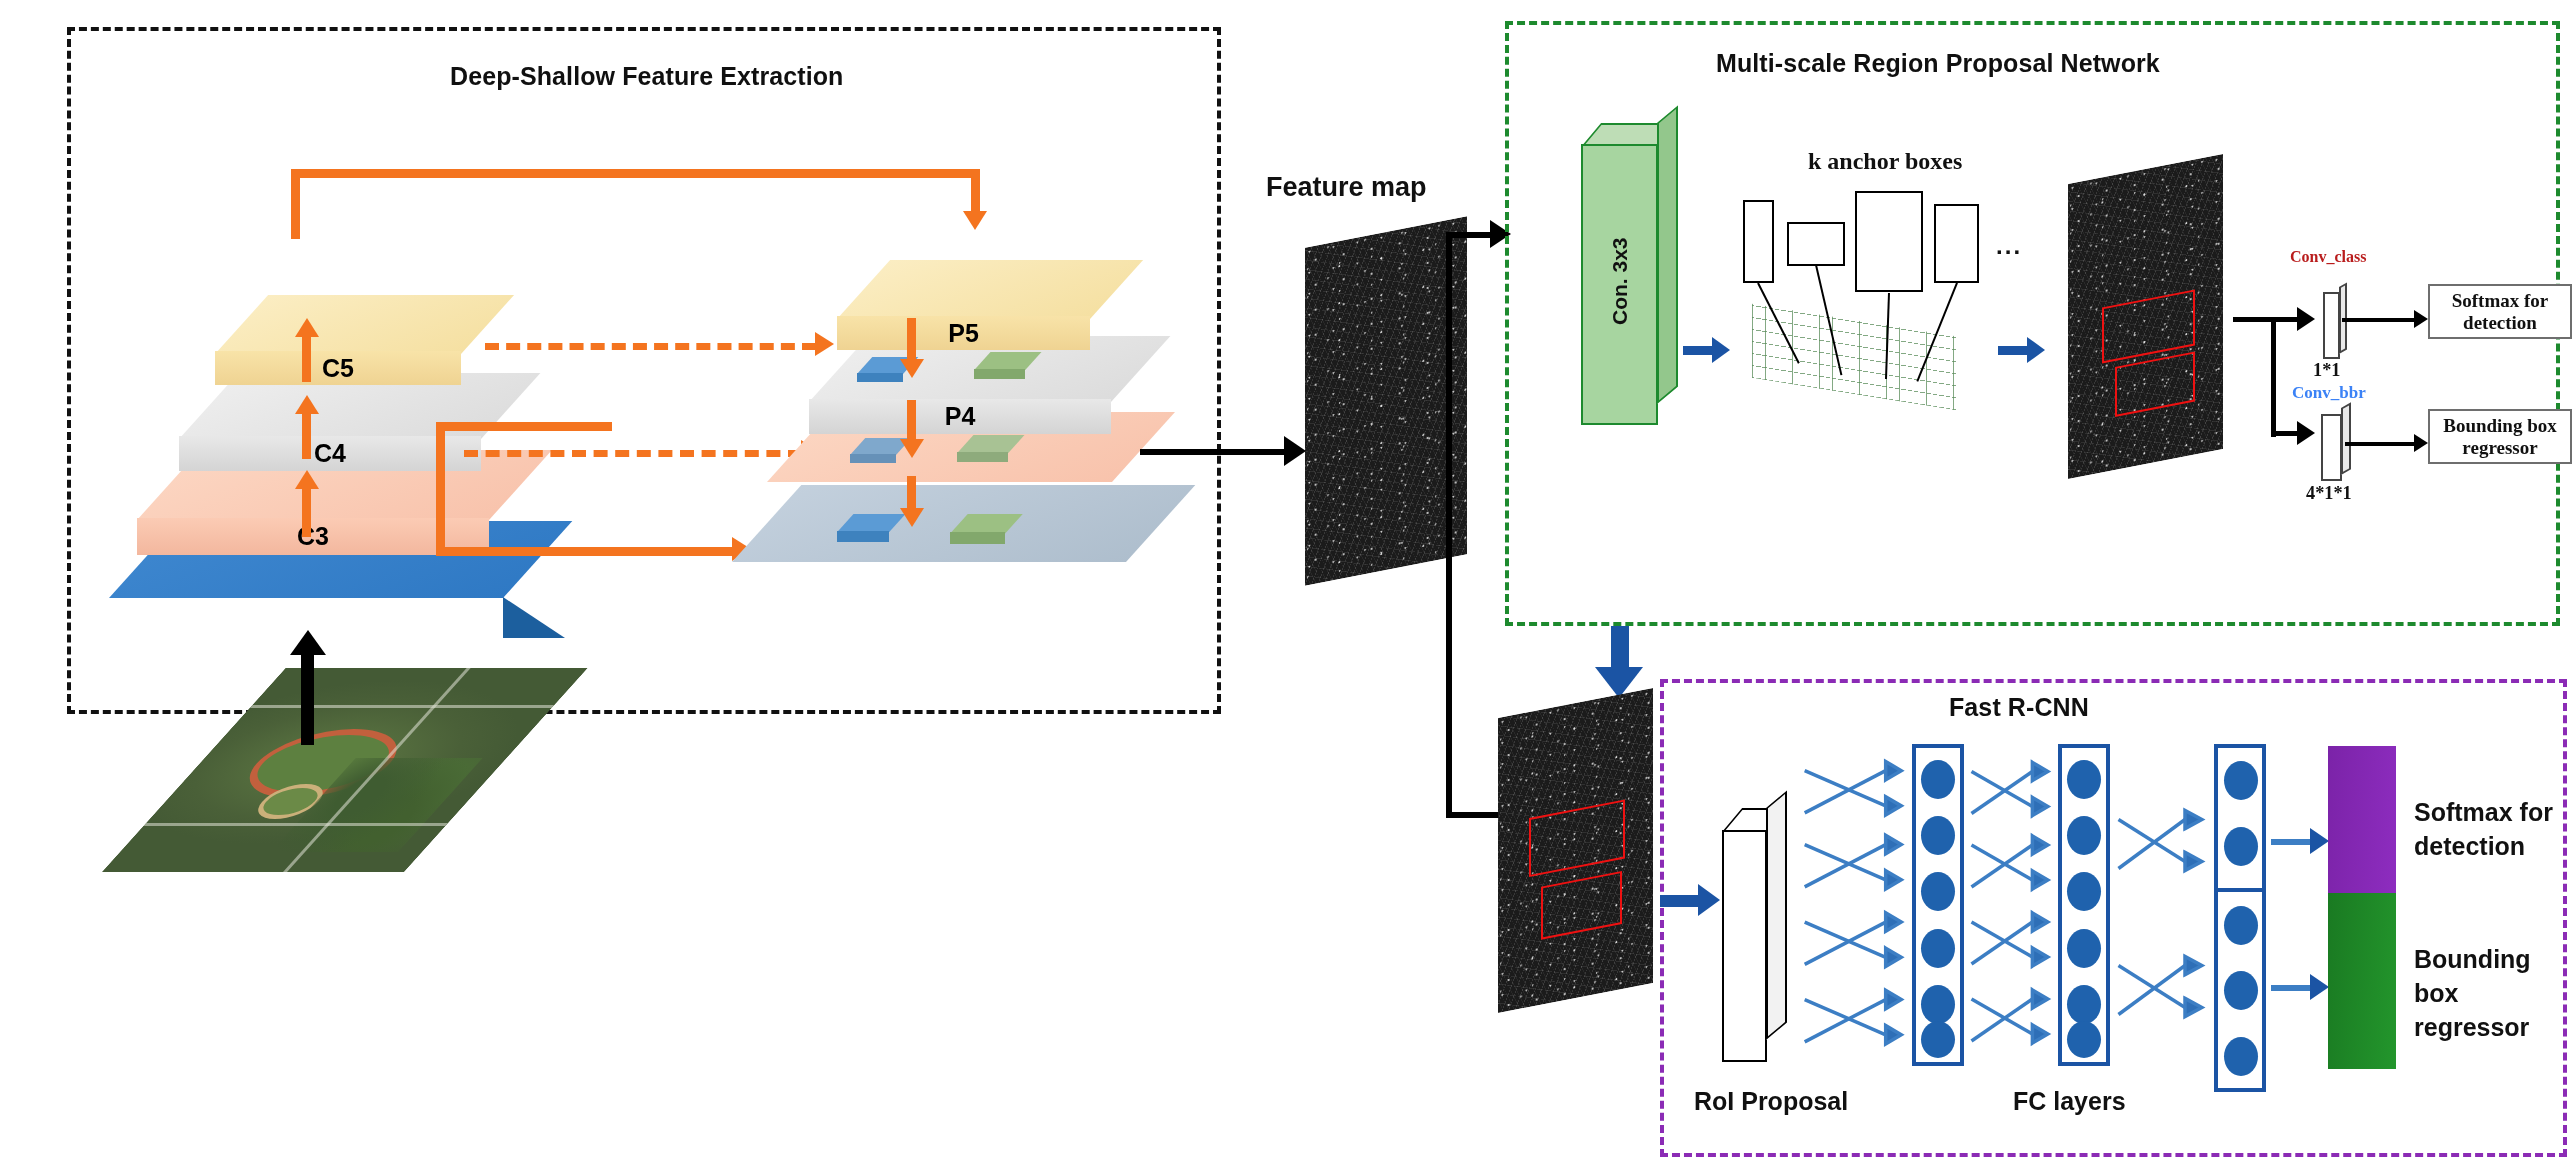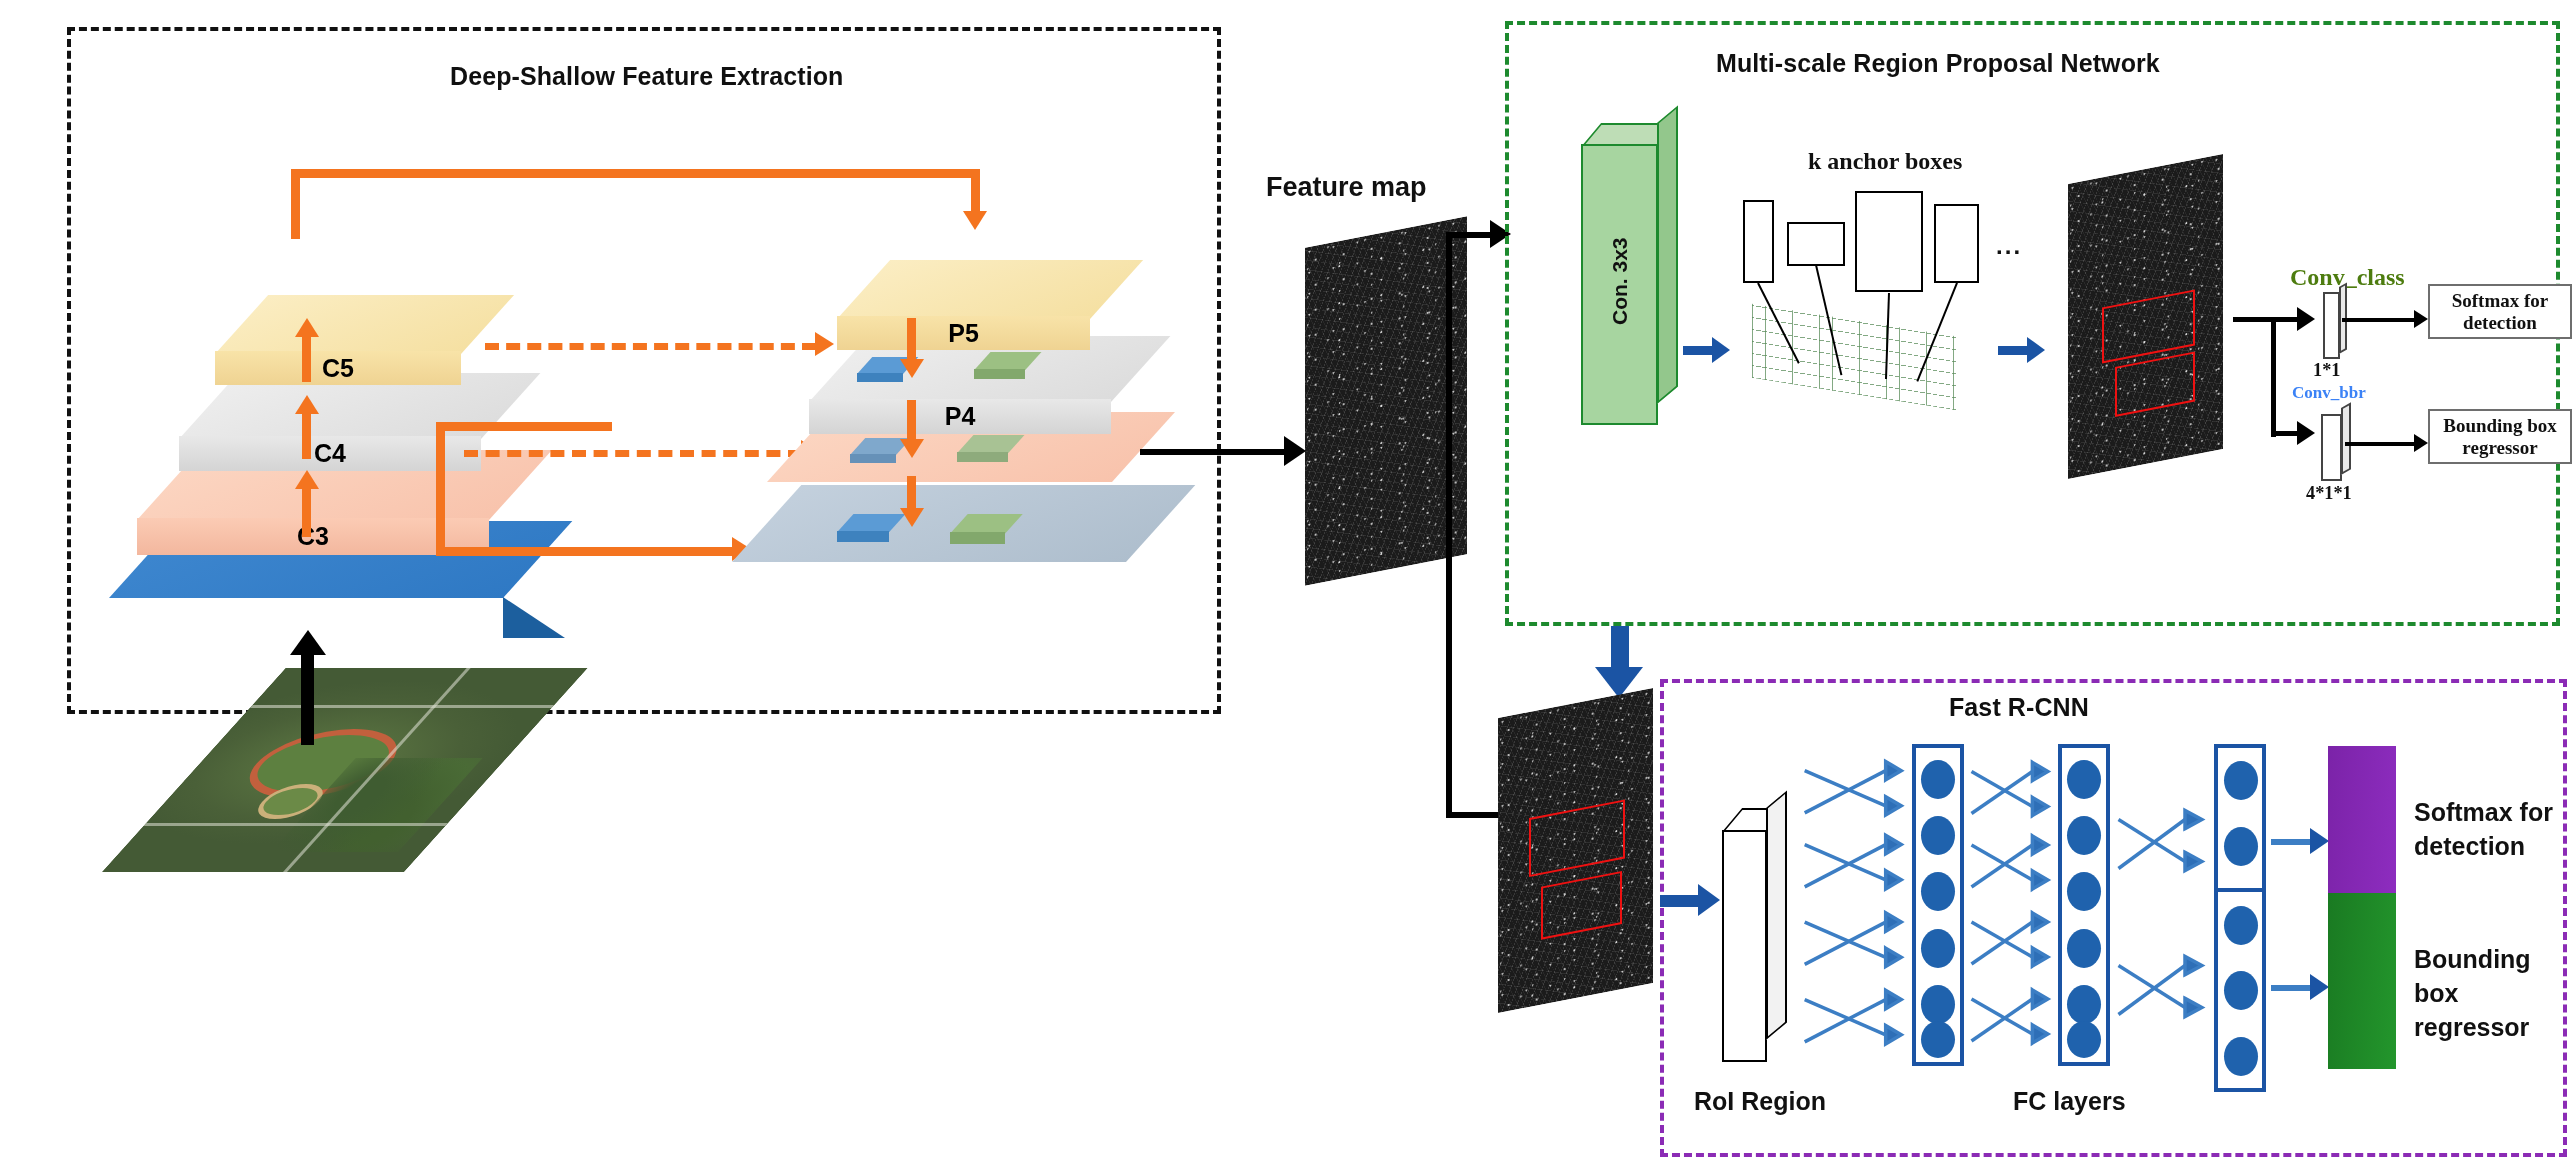--- a/index.html
+++ b/index.html
@@ -268,21 +268,21 @@
   <div class="redbox" style="left:30%;top:65%;width:52%;height:17%;"></div>
 </div>
 
 <div class="bline abs" style="left:2233px;top:317px;width:42px;height:4.9px;"></div>
 <div class="bline abs" style="left:2271px;top:317px;width:4.9px;height:120px;"></div>
 <div class="bline abs" style="left:2271px;top:317px;width:31px;height:4.9px;"></div>
 <div class="abs" style="left:2297px;top:307px;width:0;height:0;border-top:12px solid transparent;border-bottom:12px solid transparent;border-left:18.3px solid #000;"></div>
 <div class="bline abs" style="left:2271px;top:431px;width:31px;height:4.9px;"></div>
 <div class="abs" style="left:2297px;top:421px;width:0;height:0;border-top:12px solid transparent;border-bottom:12px solid transparent;border-left:18.3px solid #000;"></div>
 
-<div class="abs" style="left:2290px;top:264px;font-family:'Liberation Serif',serif;font-weight:700;font-size:24px;color:#4d7c0f;">Conv_class</div>
+<div class="abs" style="left:2290px;top:248px;font-family:'Liberation Serif',serif;font-weight:700;font-size:16px;color:#b91c1c;">Conv_class</div>
 <div class="abs" style="left:2323px;top:292px;width:17px;height:67px;background:#fff;border:2.1px solid #444;box-sizing:border-box;"></div>
 <div class="abs" style="left:2339px;top:287px;width:8.4px;height:67px;background:#e9e9e9;border:2.1px solid #444;box-sizing:border-box;transform:skewY(-30deg);transform-origin:top left;"></div>
 <div class="abs" style="left:2313px;top:360px;font-family:'Liberation Serif',serif;font-weight:700;font-size:18.3px;color:#111;">1*1</div>
 
 <div class="bline abs" style="left:2342px;top:318px;width:77px;height:3.5px;"></div>
 <div class="abs" style="left:2414px;top:310px;width:0;height:0;border-top:9.1px solid transparent;border-bottom:9.1px solid transparent;border-left:14px solid #000;"></div>
 <div class="obox" style="left:2428px;top:284px;width:144px;height:55px;font-size:19px;">Softmax for detection</div>
 
 <div class="abs" style="left:2292px;top:383px;font-family:'Liberation Serif',serif;font-weight:700;font-size:17px;color:#3b82f6;">Conv_bbr</div>
 <div class="abs" style="left:2321px;top:414px;width:21px;height:67px;background:#fff;border:2.1px solid #444;box-sizing:border-box;"></div>
@@ -304,21 +304,21 @@
   <div class="redbox" style="left:20%;top:36%;width:62%;height:20%;"></div>
   <div class="redbox" style="left:28%;top:60%;width:52%;height:18%;"></div>
 </div>
 
 <div class="abs" style="left:1660px;top:895px;width:41px;height:12px;background:#1B54A4;"></div>
 <div class="abs" style="left:1698px;top:884px;width:0;height:0;border-top:16px solid transparent;border-bottom:16px solid transparent;border-left:22.5px solid #1B54A4;"></div>
 
 <div class="abs" style="left:1722px;top:808px;width:45px;height:24px;background:#fff;border:2.8px solid #000;box-sizing:border-box;transform:skewX(-40deg);transform-origin:bottom left;"></div>
 <div class="abs" style="left:1722px;top:830px;width:45px;height:232px;background:#fff;border:2.8px solid #000;box-sizing:border-box;"></div>
 <div class="abs" style="left:1766px;top:808px;width:21px;height:232px;background:#f2f2f2;border:2.8px solid #000;box-sizing:border-box;transform:skewY(-40deg);transform-origin:top left;"></div>
-<div class="abs lbl" style="left:1694px;top:1087px;font-size:25px;">RoI Region</div>
+<div class="abs lbl" style="left:1694px;top:1087px;font-size:25px;">RoI Proposal</div>
 
 <div class="fcbox" style="left:1912px;top:744px;width:52px;height:322px;"></div>
 <div class="node abs" style="left:1921px;top:760px;width:34px;height:39px;"></div>
 <div class="node abs" style="left:1921px;top:816px;width:34px;height:39px;"></div>
 <div class="node abs" style="left:1921px;top:872px;width:34px;height:39px;"></div>
 <div class="node abs" style="left:1921px;top:929px;width:34px;height:39px;"></div>
 <div class="node abs" style="left:1921px;top:985px;width:34px;height:39px;"></div>
 <div class="node abs" style="left:1921px;top:1021px;width:34px;height:37px;"></div>
 
 <div class="fcbox" style="left:2058px;top:744px;width:52px;height:322px;"></div>

